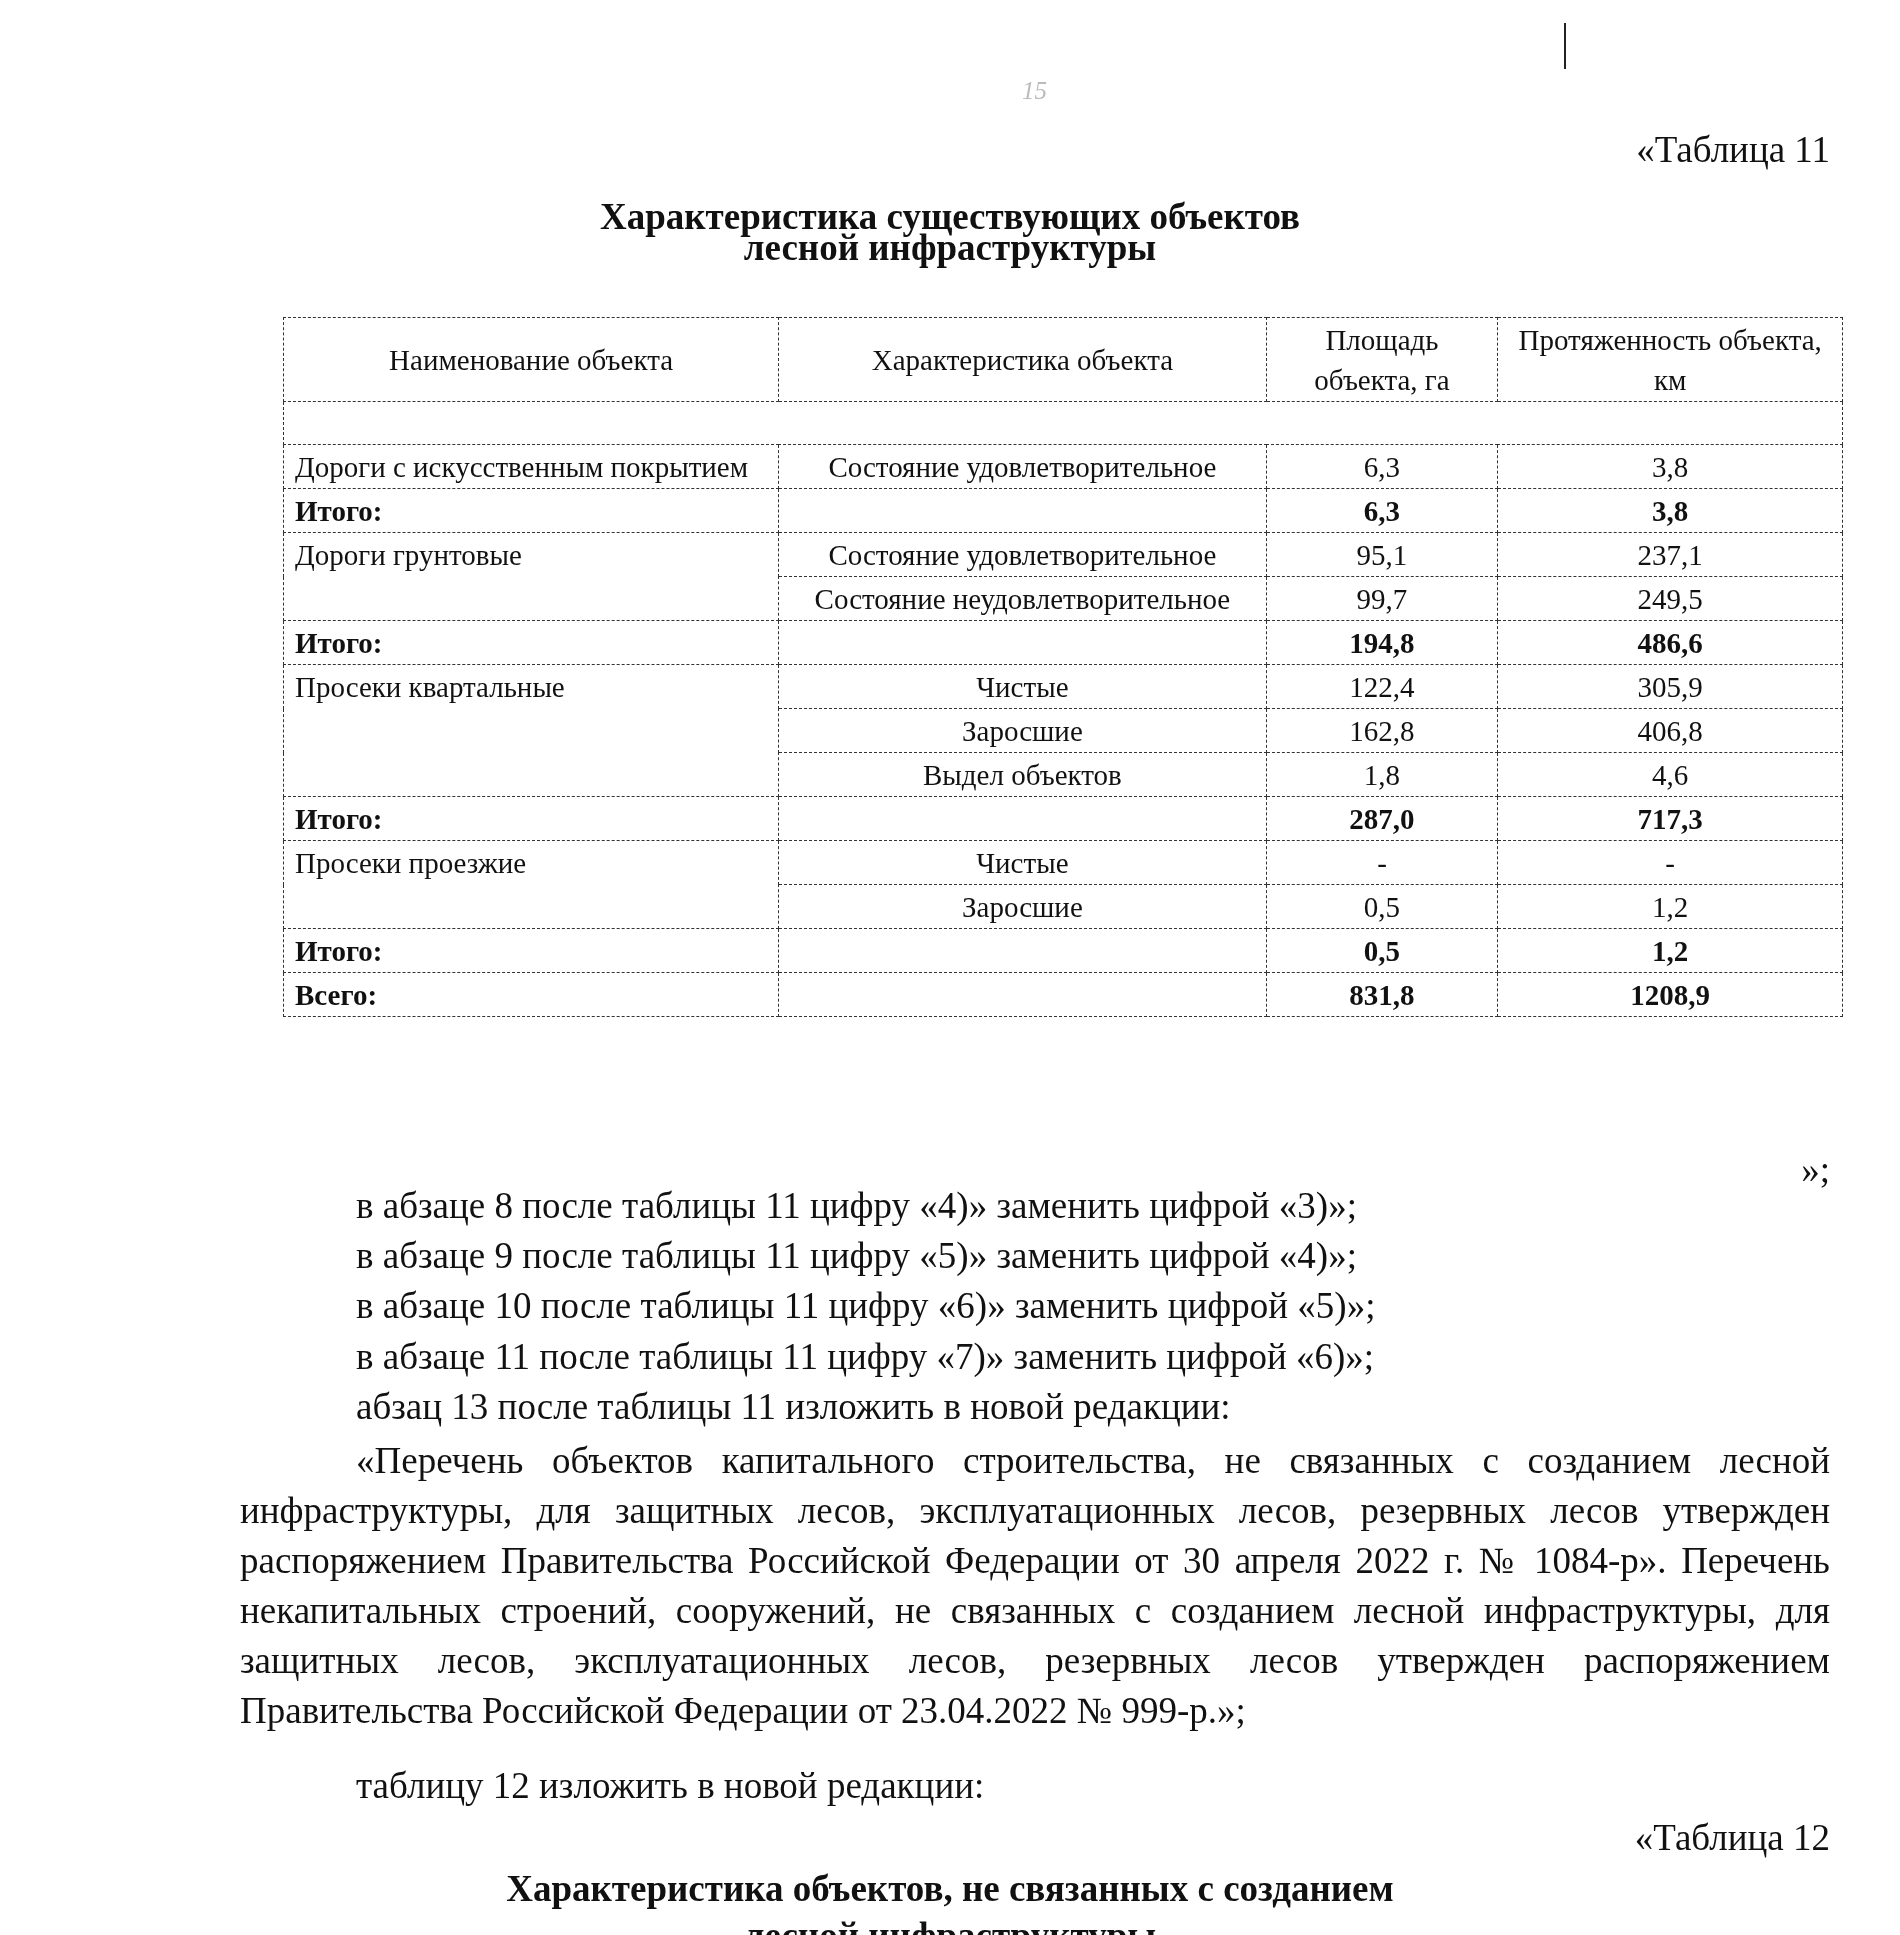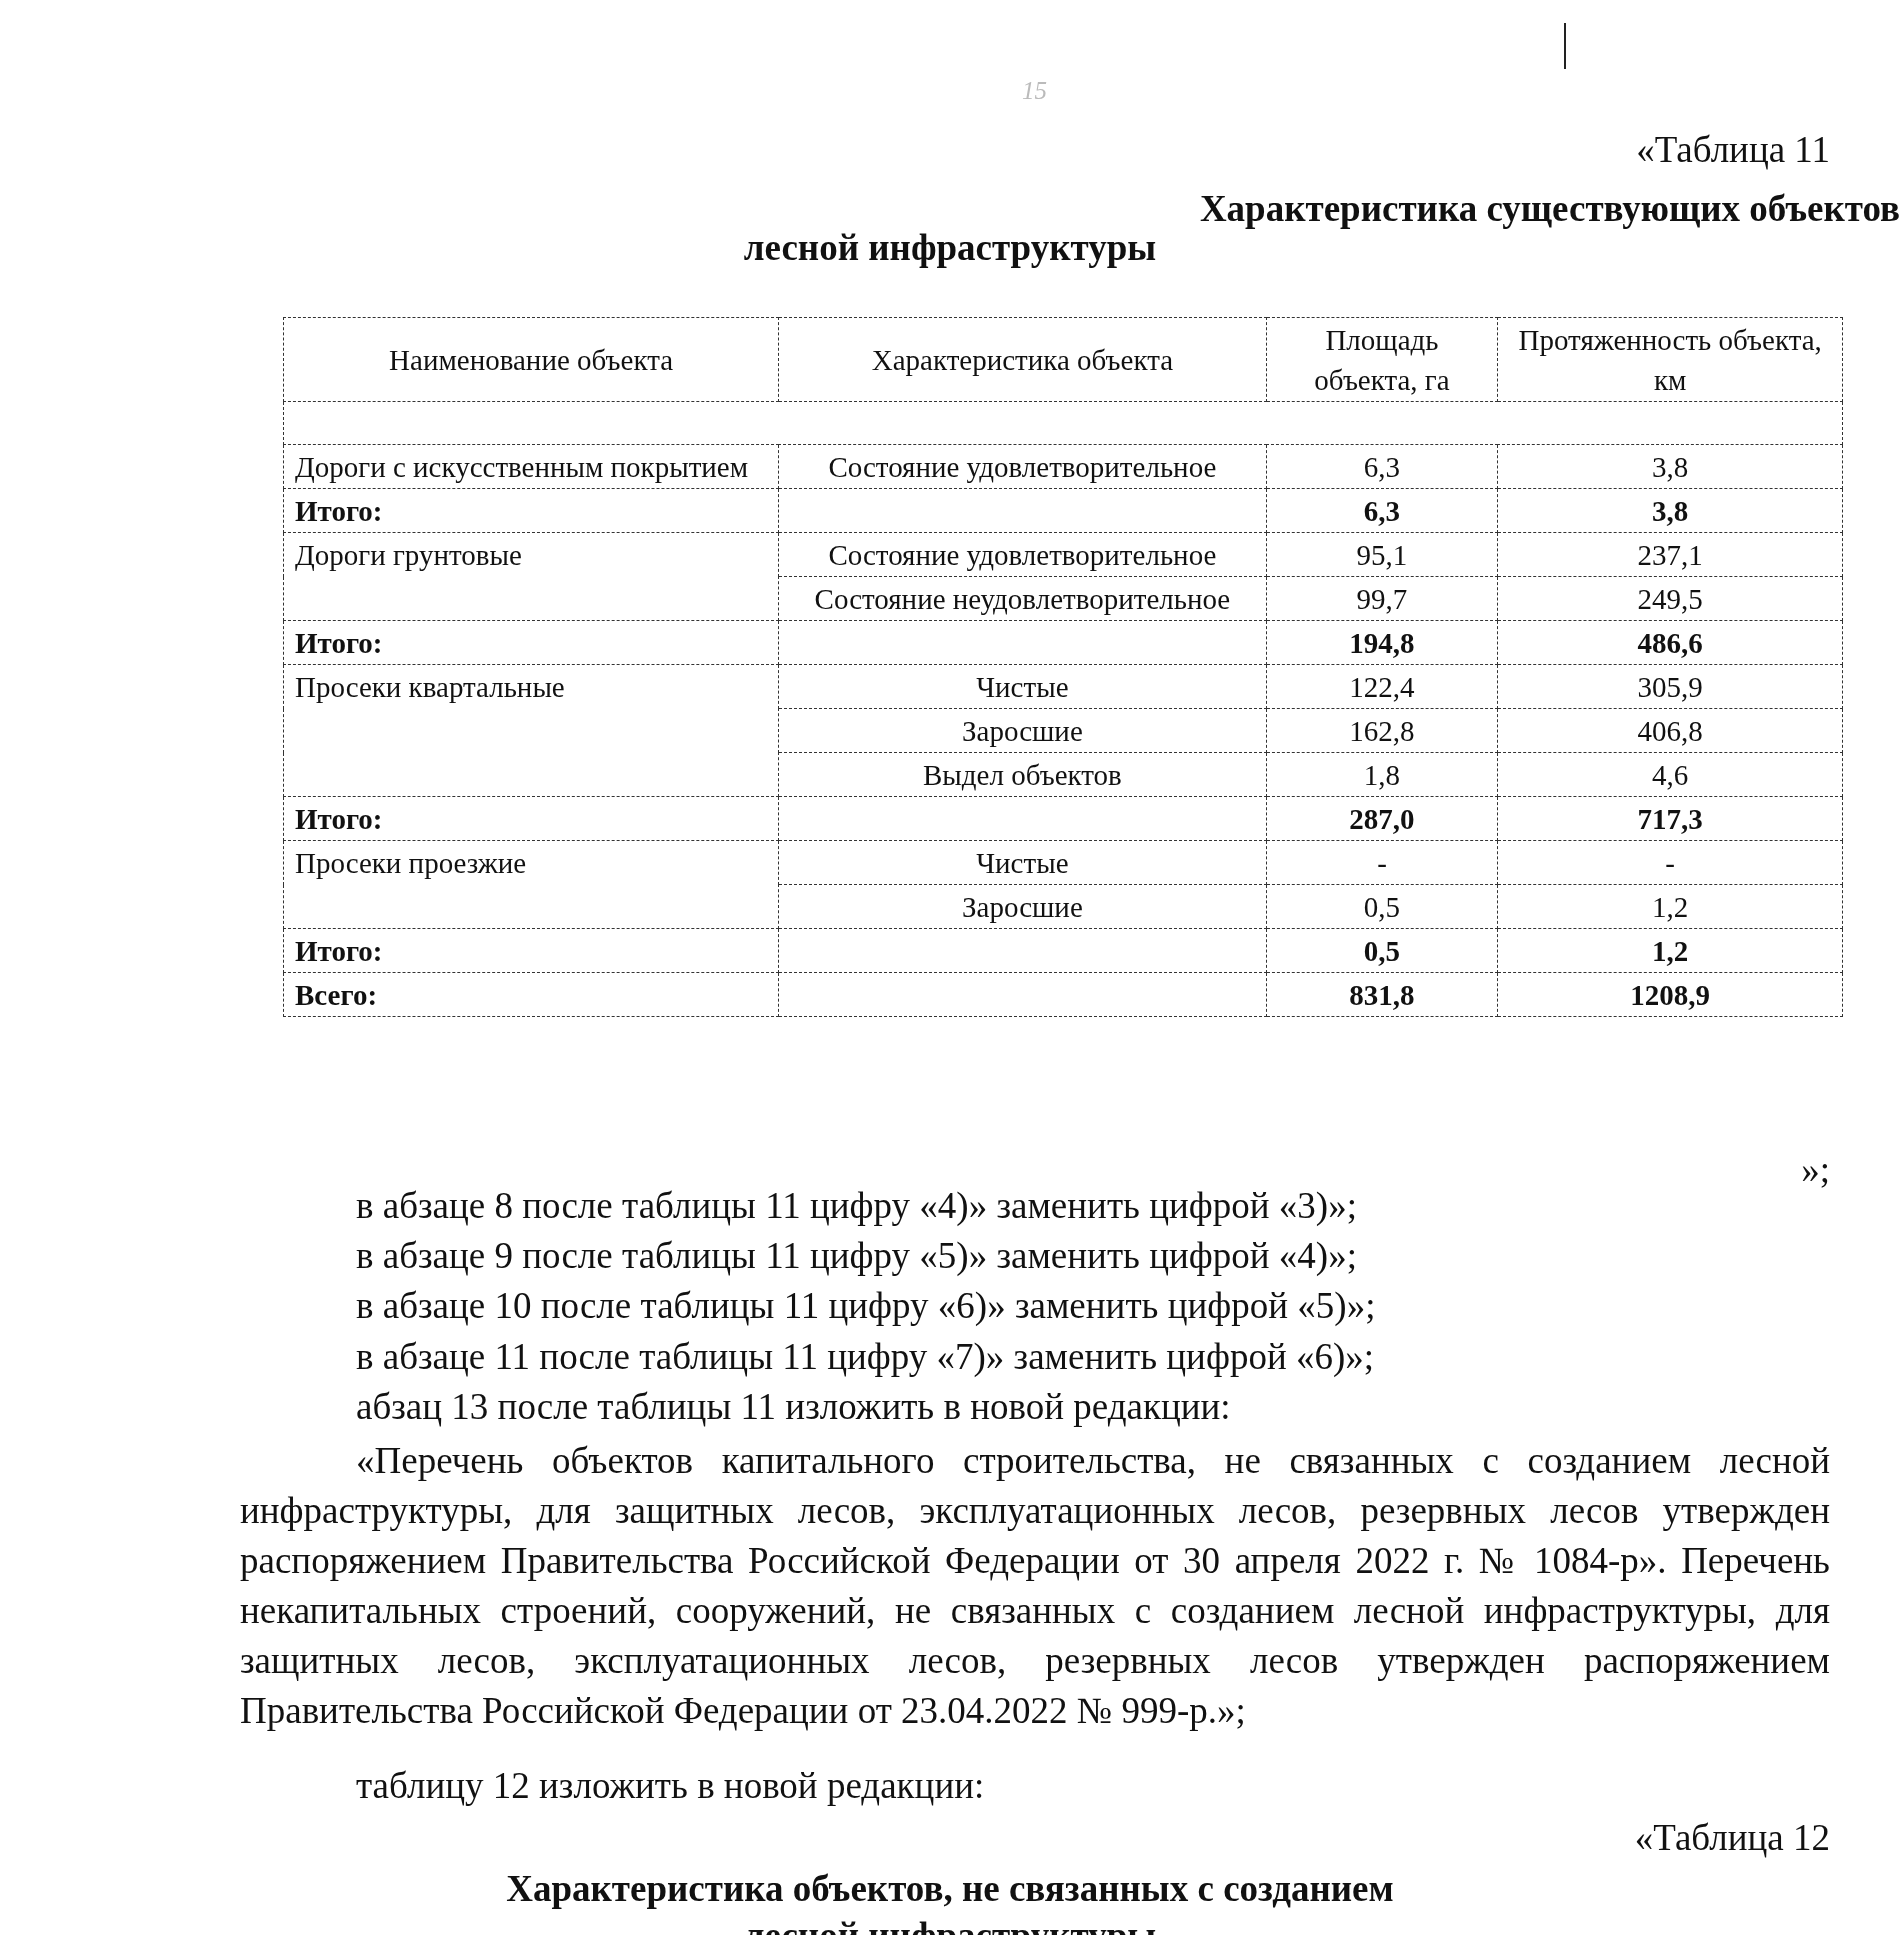--- a/index.html
+++ b/index.html
@@ -26,21 +26,21 @@
   .closing { position: absolute; right: 70px; font-size: 37px; }
   .line { position: absolute; left: 356px; font-size: 37px; line-height: 42px; white-space: nowrap; }
 </style>
 </head>
 <body>
 
 <div class="page-number">15</div>
 <div class="stray-mark" style="left:1564px;top:23px;height:46px;"></div>
 
 <div class="table-label" style="top:128px;">«Таблица 11</div>
-<div class="title" style="top:186px;text-align:right;">Характеристика существующих объектов</div>
+<div class="title" style="top:194px;">Характеристика существующих объектов</div>
 <div class="title" style="top:225px;">лесной инфраструктуры</div>
 
 <table class="doc" style="left:283px;top:317px;width:1560px;">
   <colgroup>
       <col style="width:496px">
       <col style="width:488px">
       <col style="width:232px">
       <col style="width:345px">
     </colgroup>
   <tbody>

